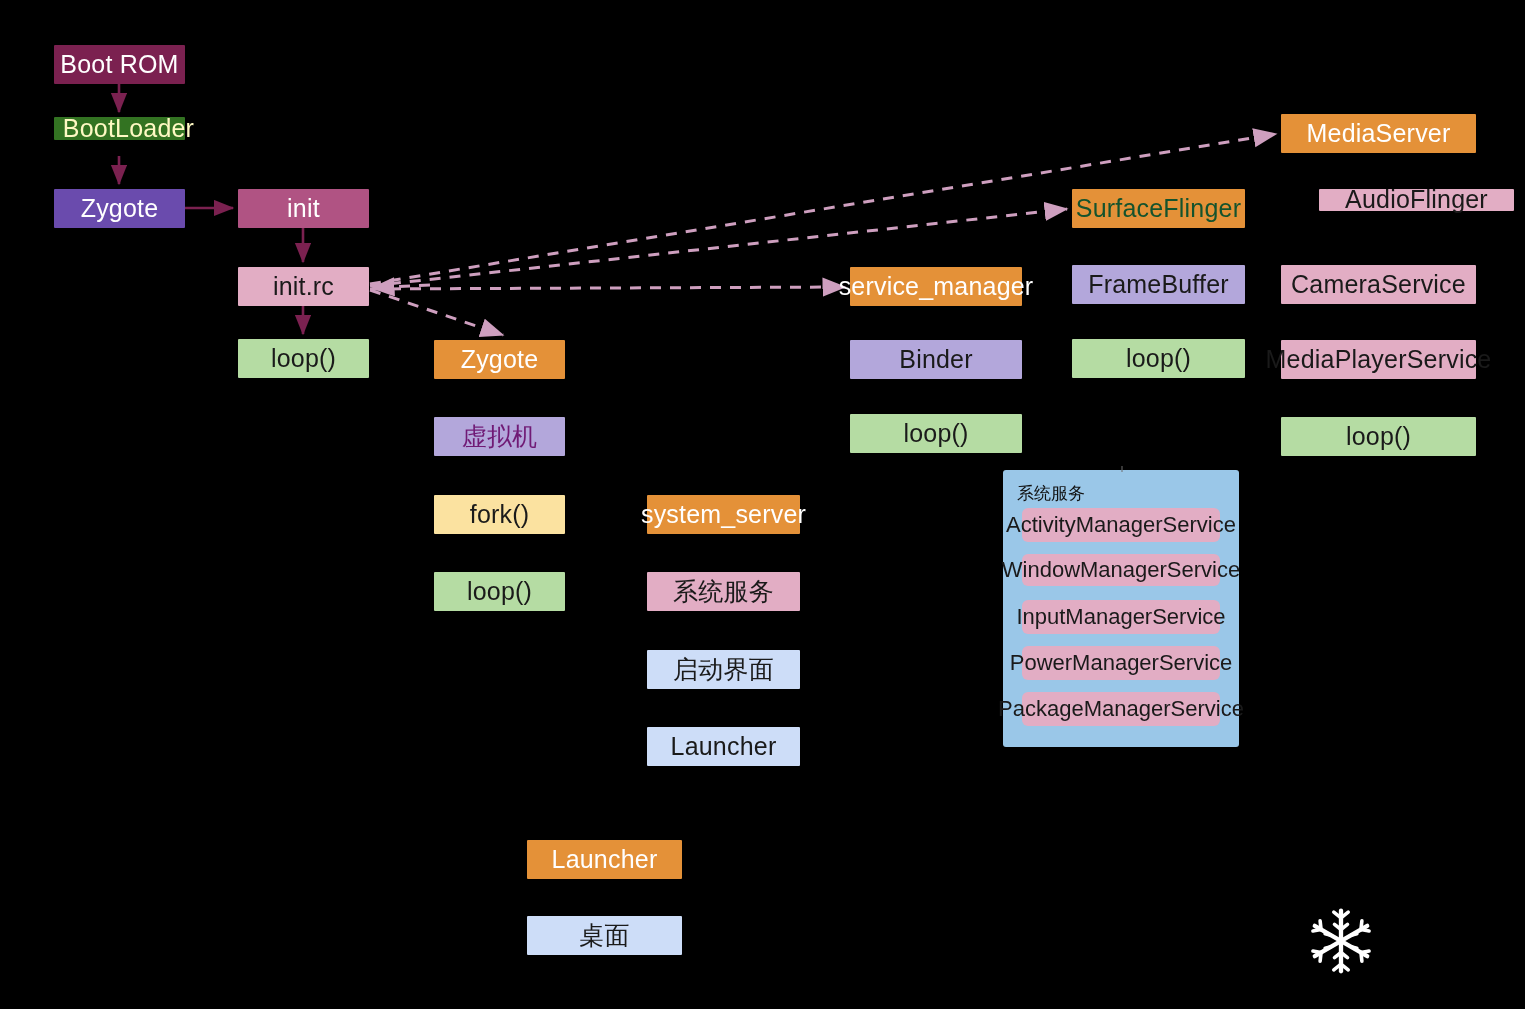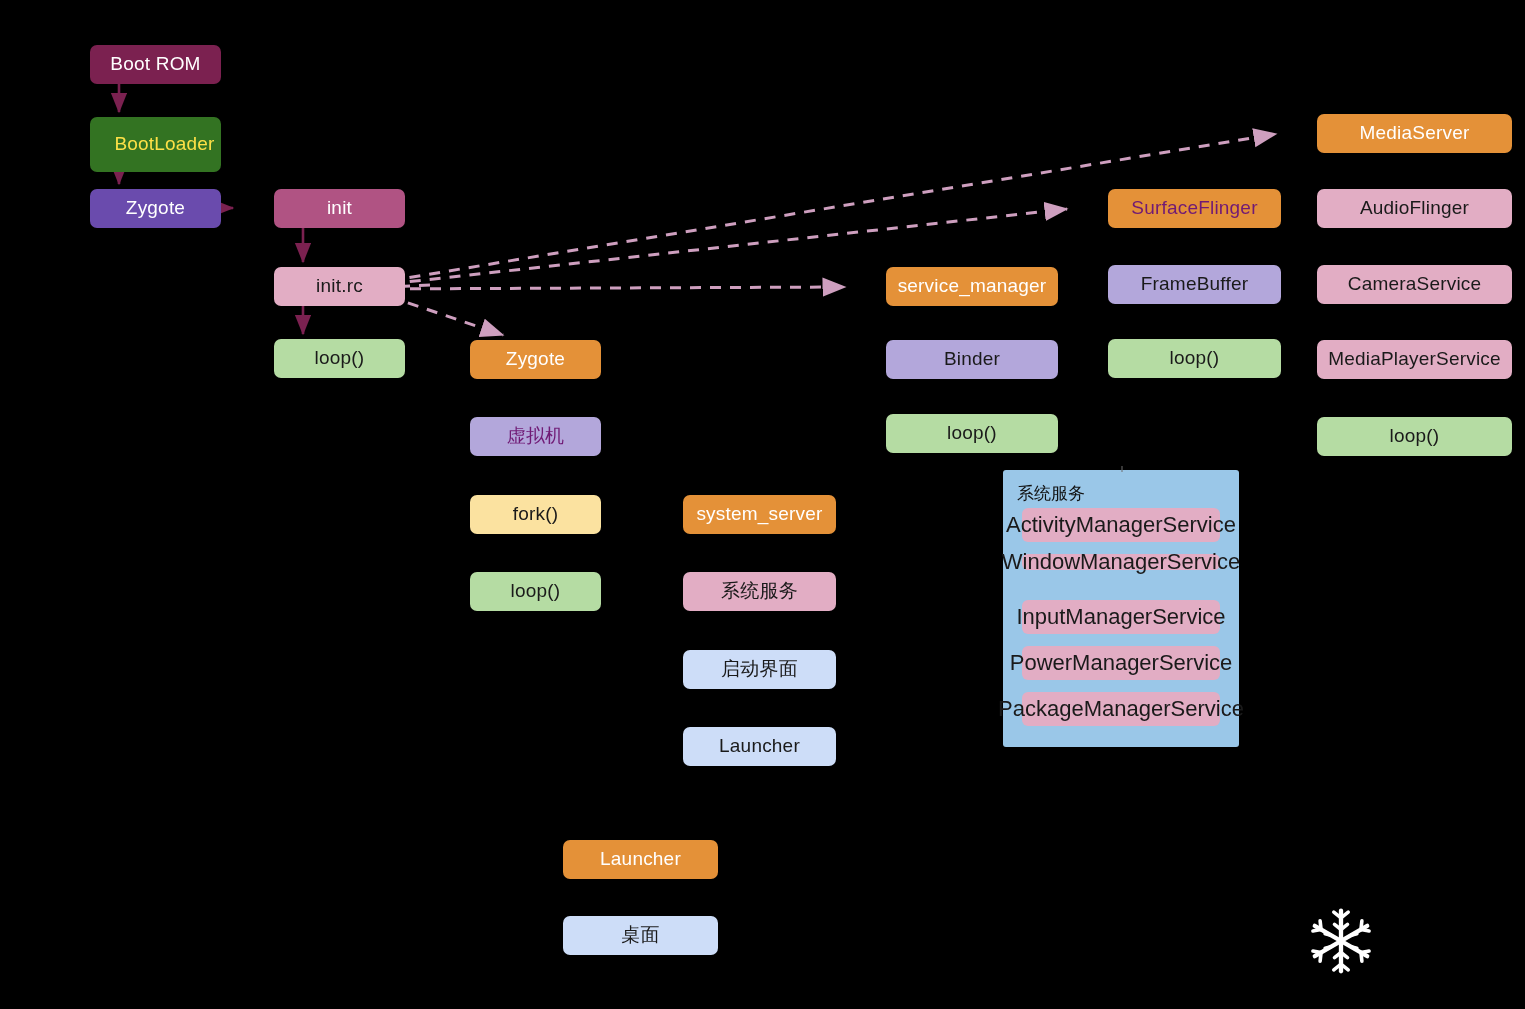--- a/index.html
+++ b/index.html
@@ -13,31 +13,30 @@
   #canvas {
     position: relative;
     width: 1525px;
     height: 1009px;
     background: #000000;
     overflow: hidden;
   }
   .node {
     position: absolute;
     box-sizing: border-box;
-    border-radius: 7px;
+    border-radius: 1px;
     display: flex;
     align-items: center;
     justify-content: center;
     text-align: center;
-    font-size: 19px;
+    font-size: 25px;
     line-height: 1.1;
     letter-spacing: 0.2px;
     padding: 0 6px;
     white-space: nowrap;
-    margin-left: 36px;
   }
   .panel {
     position: absolute;
     box-sizing: border-box;
     border-radius: 3px;
   }
   .panel-title {
     position: absolute;
     font-size: 17px;
     color: #111111;
@@ -102,54 +101,54 @@
         <path d="M 370,290 L 503,335" fill="none" stroke="#CE9FBF" stroke-width="3" stroke-dasharray="11 9" marker-end="url(#arrow-dashed)"></path>
         <path d="M 370,289 L 845,287" fill="none" stroke="#CE9FBF" stroke-width="3" stroke-dasharray="11 9" marker-end="url(#arrow-dashed)"></path>
         <path d="M 370,286 L 1067,209" fill="none" stroke="#CE9FBF" stroke-width="3" stroke-dasharray="11 9" marker-end="url(#arrow-dashed)"></path>
         <path d="M 370,284 L 1276,134" fill="none" stroke="#CE9FBF" stroke-width="3" stroke-dasharray="11 9" marker-end="url(#arrow-dashed)"></path>
         <path d="M 430,285 L 372,288" fill="none" stroke="#CE9FBF" stroke-width="3" stroke-dasharray="11 9" marker-end="url(#arrow-dashed)"></path>
       </g>
   </svg>
 
   <div id="node-layer">
       <div class="node" style="left: 54px; top: 45px; width: 131px; height: 39px; background: rgb(123, 33, 80); color: rgb(255, 255, 255);">Boot ROM</div>
-      <div class="node" style="left: 54px; top: 117px; width: 131px; height: 55px; background: rgb(51, 115, 34); color: #fde047; padding-left: 24px;">BootLoader</div>
+      <div class="node" style="left: 54px; top: 117px; width: 131px; height: 23px; background: rgb(51, 115, 34); color: #fef9c3; padding-left: 24px;">BootLoader</div>
       <div class="node" style="left: 54px; top: 189px; width: 131px; height: 39px; background: rgb(106, 75, 173); color: rgb(255, 255, 255);">Zygote</div>
       <div class="node" style="left: 238px; top: 189px; width: 131px; height: 39px; background: rgb(176, 83, 131); color: rgb(255, 255, 255);">init</div>
       <div class="node" style="left: 238px; top: 267px; width: 131px; height: 39px; background: rgb(226, 173, 196); color: rgb(26, 26, 26);">init.rc</div>
       <div class="node" style="left: 238px; top: 339px; width: 131px; height: 39px; background: rgb(181, 220, 163); color: rgb(26, 26, 26);">loop()</div>
       <div class="node" style="left: 434px; top: 340px; width: 131px; height: 39px; background: rgb(228, 145, 56); color: rgb(255, 255, 255);">Zygote</div>
       <div class="node" style="left: 434px; top: 417px; width: 131px; height: 39px; background: rgb(179, 167, 219); color: #701a75;">虚拟机</div>
       <div class="node" style="left: 434px; top: 495px; width: 131px; height: 39px; background: rgb(251, 226, 160); color: rgb(26, 26, 26);">fork()</div>
       <div class="node" style="left: 434px; top: 572px; width: 131px; height: 39px; background: rgb(181, 220, 163); color: rgb(26, 26, 26);">loop()</div>
       <div class="node" style="left: 647px; top: 495px; width: 153px; height: 39px; background: rgb(228, 145, 56); color: rgb(255, 255, 255);">system_server</div>
       <div class="node" style="left: 647px; top: 572px; width: 153px; height: 39px; background: rgb(226, 173, 196); color: rgb(26, 26, 26);">系统服务</div>
       <div class="node" style="left: 647px; top: 650px; width: 153px; height: 39px; background: rgb(205, 221, 248); color: rgb(26, 26, 26);">启动界面</div>
       <div class="node" style="left: 647px; top: 727px; width: 153px; height: 39px; background: rgb(205, 221, 248); color: rgb(26, 26, 26);">Launcher</div>
       <div class="node" style="left: 527px; top: 840px; width: 155px; height: 39px; background: rgb(228, 145, 56); color: rgb(255, 255, 255);">Launcher</div>
       <div class="node" style="left: 527px; top: 916px; width: 155px; height: 39px; background: rgb(205, 221, 248); color: rgb(26, 26, 26);">桌面</div>
       <div class="node" style="left: 850px; top: 267px; width: 172px; height: 39px; background: rgb(228, 145, 56); color: rgb(255, 255, 255);">service_manager</div>
       <div class="node" style="left: 850px; top: 340px; width: 172px; height: 39px; background: rgb(179, 167, 219); color: rgb(26, 26, 26);">Binder</div>
       <div class="node" style="left: 850px; top: 414px; width: 172px; height: 39px; background: rgb(181, 220, 163); color: rgb(26, 26, 26);">loop()</div>
-      <div class="node" style="left: 1072px; top: 189px; width: 173px; height: 39px; background: rgb(228, 145, 56); color: #701a75;">SurfaceFlinger</div>
+      <div class="node" style="left: 1072px; top: 189px; width: 173px; height: 39px; background: rgb(228, 145, 56); color: #14532d;">SurfaceFlinger</div>
       <div class="node" style="left: 1072px; top: 265px; width: 173px; height: 39px; background: rgb(179, 167, 219); color: rgb(26, 26, 26);">FrameBuffer</div>
       <div class="node" style="left: 1072px; top: 339px; width: 173px; height: 39px; background: rgb(181, 220, 163); color: rgb(26, 26, 26);">loop()</div>
       <div class="node" style="left: 1281px; top: 114px; width: 195px; height: 39px; background: rgb(228, 145, 56); color: rgb(255, 255, 255);">MediaServer</div>
-      <div class="node" style="left: 1281px; top: 189px; width: 195px; height: 39px; background: rgb(226, 173, 196); color: rgb(26, 26, 26);">AudioFlinger</div>
+      <div class="node" style="left: 1319px; top: 189px; width: 195px; height: 22px; background: rgb(226, 173, 196); color: rgb(26, 26, 26);">AudioFlinger</div>
       <div class="node" style="left: 1281px; top: 265px; width: 195px; height: 39px; background: rgb(226, 173, 196); color: rgb(26, 26, 26);">CameraService</div>
       <div class="node" style="left: 1281px; top: 340px; width: 195px; height: 39px; background: rgb(226, 173, 196); color: rgb(26, 26, 26);">MediaPlayerService</div>
       <div class="node" style="left: 1281px; top: 417px; width: 195px; height: 39px; background: rgb(181, 220, 163); color: rgb(26, 26, 26);">loop()</div>
     </div>
 
   <div class="panel" id="sys-panel" style="left: 1003px; top: 470px; width: 236px; height: 277px; background: rgb(154, 199, 232);">
     <div style="position:absolute;left:50%;top:-4px;width:2px;height:6px;background:#6d6d6d;opacity:.5"></div>
     <div class="panel-title">系统服务</div>
     <div id="sys-panel-items">
         <div class="svc" style="left: 19px; top: 38px; width: 198px; height: 34px; background: rgb(226, 173, 196);">ActivityManagerService</div>
-        <div class="svc" style="left: 19px; top: 84px; width: 198px; height: 16px; background: rgb(226, 173, 196);">WindowManagerService</div>
+        <div class="svc" style="left: 19px; top: 84px; width: 198px; height: 32px; background: rgb(226, 173, 196);">WindowManagerService</div>
         <div class="svc" style="left: 19px; top: 130px; width: 198px; height: 34px; background: rgb(226, 173, 196);">InputManagerService</div>
         <div class="svc" style="left: 19px; top: 176px; width: 198px; height: 34px; background: rgb(226, 173, 196);">PowerManagerService</div>
         <div class="svc" style="left: 19px; top: 222px; width: 198px; height: 34px; background: rgb(226, 173, 196);">PackageManagerService</div>
       </div>
   </div>
 
   <div id="watermark" style="left: 1305px; top: 905px;">
     <svg width="72" height="72" viewBox="0 0 100 100">
       <g stroke="#ffffff" stroke-width="6" stroke-linecap="round" fill="none">
         <line x1="50" y1="8" x2="50" y2="92"></line>

